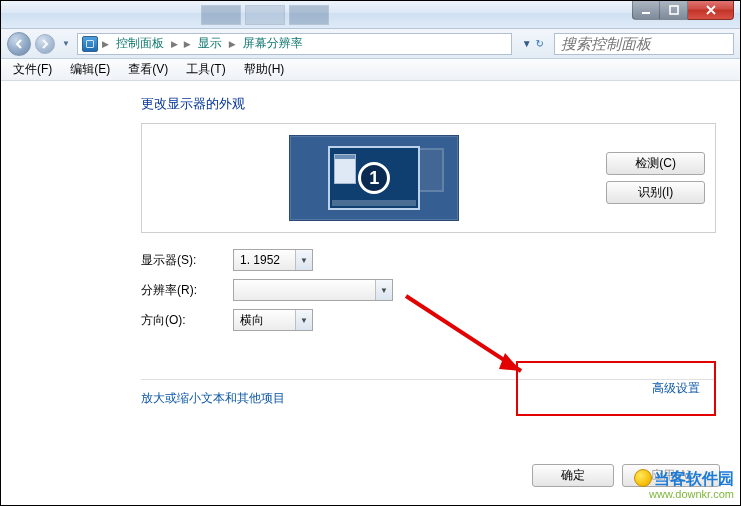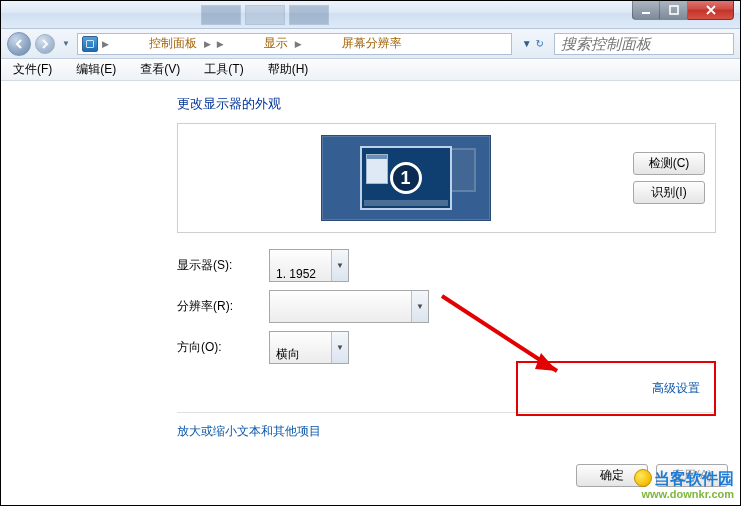--- a/index.html
+++ b/index.html
@@ -73,52 +73,51 @@
   .path .cp-icon{
     width:16px;height:16px;
     background:linear-gradient(#4ea1e0,#1d6bb3);
     border:1px solid #355f8c;
     border-radius:2px;
     position:relative;
   }
   .path .cp-icon::after{
     content:""; position:absolute; inset:3px; border:1px solid #cfe4f7; border-radius:1px;
   }
-  .crumb { white-space:nowrap; color:#a16207; padding:0 3px;margin-left:33px; }
+  .crumb { white-space:nowrap; color:#0f766e; padding:0 3px; }
   .crumb-sep { color:#7a7a7a; font-size:9px; padding:0 2px; }
   .refresh-group{
     display:flex; align-items:center; gap:4px; padding:0 6px; color:#335d86;
   }
   .refresh-group span{ font-size:10px; }
 
   .searchbox {
     width:180px; height:22px; border:1px solid #b0bfd2;
     background:#fff; display:flex; align-items:center; padding:0 4px; gap:4px;
   }
   .searchbox input{
     border:none; outline:none; flex:1; font-size:15px; color:#888; font-style:italic;
     background:transparent;
   }
   .searchbox .mag{ color:#5d7aa0; }
 
   
   .menubar {
-    height:22px; display:flex; align-items:center; gap:8px;
+    height:22px; display:flex; align-items:center; gap:2px;
     padding:0 4px;
     background:linear-gradient(to bottom,#fbfcfd,#eef2f7);
     border-bottom:1px solid #d3dbe5;
   }
   .menubar span{ padding:2px 8px; cursor:default; }
 
   
   .content {
     position:absolute; left:0; right:0; top:80px; bottom:0;
     background:#fff; padding:10px 24px 12px 140px;
     overflow:hidden;
-    margin-left:36px;
   }
   h1.page-title{
     font-size:13px; color:#003399; font-weight:400; margin:4px 0 10px;
   }
 
   .preview-box{
     border:1px solid #cfcfcf; padding:10px; height:110px;
     display:flex; align-items:center; position:relative; margin-bottom:16px;
   }
   .monitor-area{ flex:1; display:flex; justify-content:center; }
@@ -141,30 +140,30 @@
   .mon .taskbar{
     position:absolute; left:2px; bottom:2px; right:2px; height:6px;
     background:rgba(255,255,255,.25);
   }
   .mon .win{ position:absolute; left:4px; top:6px; width:22px;height:30px;background:#dfe9f5; border:1px solid #a6b8cd;}
   .mon .win::before{content:"";position:absolute;top:0;left:0;right:0;height:4px;background:#6b8fb7;}
   .preview-btns{ display:flex; flex-direction:column; gap:6px; margin-left:10px; }
   .btn{
     border:1px solid #a7a7a7; border-radius:3px;
     background:linear-gradient(to bottom,#fdfdfd,#e5e5e5);
-    padding:2px 14px; font-size:12px; min-width:72px; text-align:center;
+    padding:2px 28px; font-size:12px; min-width:72px; text-align:center;
     cursor:default;
   }
   .btn.disabled{ color:#9c9c9c; }
 
   .form-row{ display:flex; align-items:center; margin:8px 0; gap:28px; }
   .form-row label{ width:64px; }
   .select{
     border:1px solid #a7a7a7; background:linear-gradient(to bottom,#fefefe,#ececec);
-    height:33px; display:flex; align-items:flex-end; padding:0 18px 0 6px;
+    height:22px; display:flex; align-items:center; padding:0 18px 0 6px;
     position:relative; min-width:80px;
   }
   .select.wide{ min-width:160px; }
   .select .sel-arrow{
     position:absolute; right:0; top:0; bottom:0; width:17px;
     border-left:1px solid #bfbfbf;
     background:linear-gradient(to bottom,#f4f7fb,#dbe4ef);
     display:flex;align-items:center;justify-content:center;color:#4b4b4b;font-size:8px;
   }
 
@@ -181,36 +180,36 @@
     position:absolute; left:400px; top:210px; width:160px; height:110px; pointer-events:none;
   }
   .arrow line{ stroke:#e30000; stroke-width:4; }
   .arrow polygon{ fill:#e30000; }
 
   hr.sep{ border:none; border-top:1px solid #e0e0e0; margin:18px 0 10px; }
 
   .link{ color:#0b57a8; cursor:pointer; display:block; margin:6px 0; }
 
   .footer-btns{
-    position:absolute; right:12px; bottom:18px; display:flex; gap:8px;
+    position:absolute; right:20px; bottom:18px; display:flex; gap:8px;
   }
 
   
   .watermark{
     position:absolute; right:6px; bottom:4px;
     font-size:11px; text-align:right; line-height:1.15;
     pointer-events:none;
   }
   .watermark .brand-cn{ color:#1d7bd6; font-weight:700; font-size:16px;}
   .watermark .brand-cn .ico{
     display:inline-block;width:18px;height:18px;border-radius:50%;
     background:radial-gradient(circle at 35% 35%,#ffe95e,#f8c20c 60%,#e2a400 100%);
     border:1px solid #c68d00; vertical-align:-3px; margin-right:2px;
   }
-  .watermark .brand-url{ color:#7eb63b; font-weight:700; }
+  .watermark .brand-url{ color:#7eb63b; font-weight:400; }
 </style>
 </head>
 <body>
 
 <div class="titlebar">
   <div class="title-thumbs">
     <span></span>
       <span></span>
       <span></span>
   </div>

